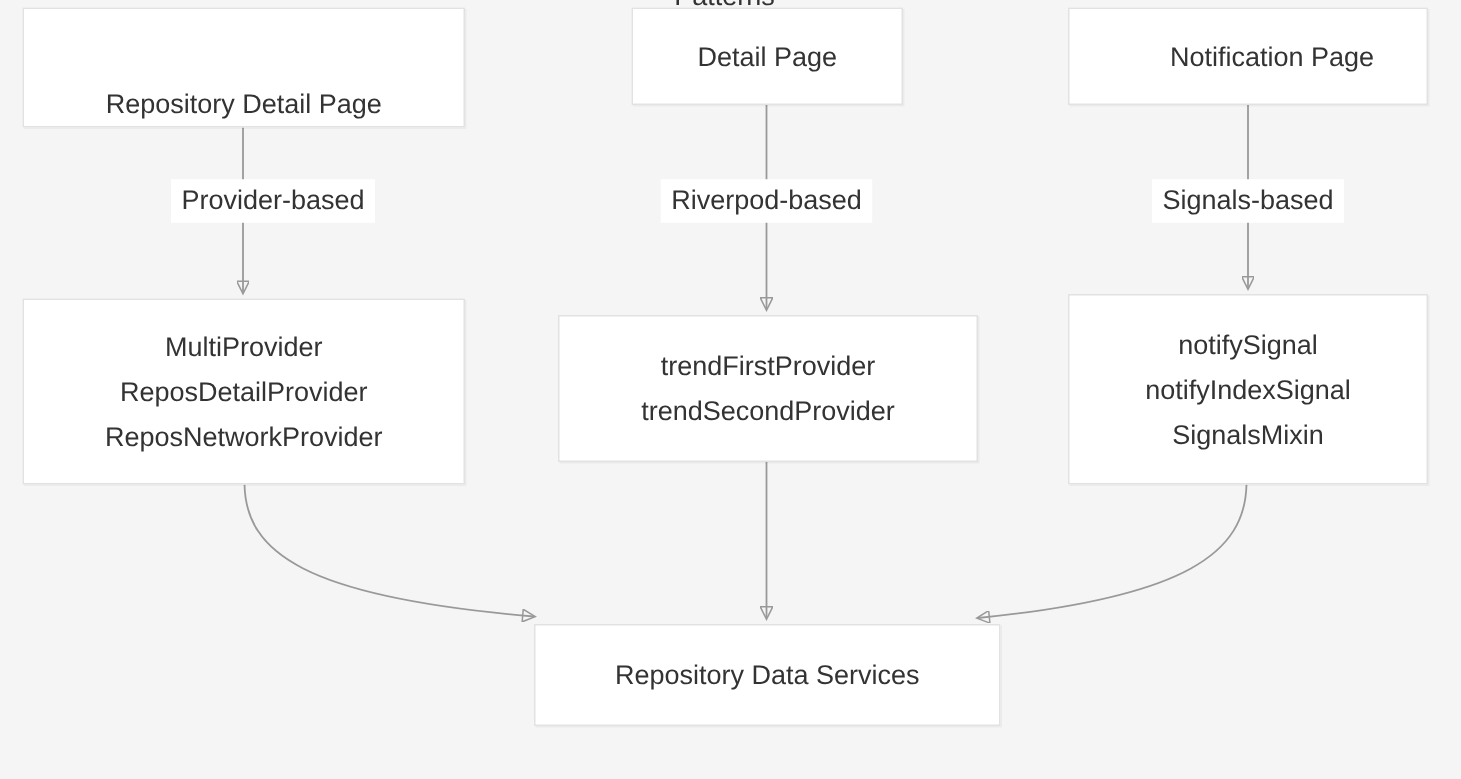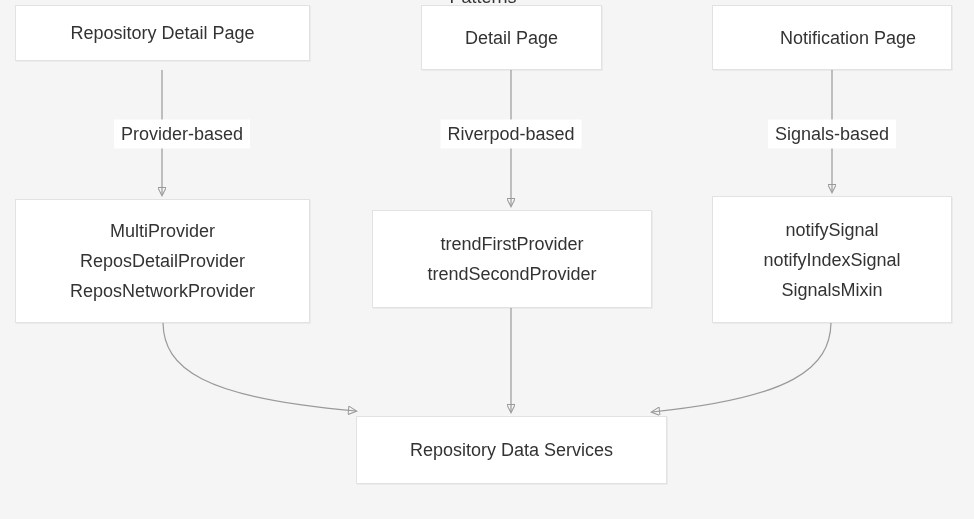--- a/index.html
+++ b/index.html
@@ -39,21 +39,21 @@
     white-space:nowrap;
   }
   .clipped-title{
     position:absolute;
     left:483px;top:-13px;
     transform:translateX(-50%);
     font-size:18px;line-height:21px;
     white-space:nowrap;
   }
   
-  #node-a{left:15px;top:5px;width:295px;height:56px;}
+  #node-a{left:15px;top:5px;width:295px;height:80px;justify-content:flex-end;}
   #node-b{left:421px;top:5px;width:181px;height:65px;}
   #node-c{left:712px;top:5px;width:240px;height:65px;padding-left:32px;}
   #node-d{left:15px;top:199px;width:295px;height:124px;}
   #node-e{left:372px;top:210px;width:280px;height:98px;}
   #node-f{left:712px;top:196px;width:240px;height:127px;}
   #node-g{left:356px;top:416px;width:311px;height:68px;}
   #label-provider{left:162px;top:134px;margin-left:20px;}
   #label-riverpod{left:511px;top:134px;}
   #label-signals{left:832px;top:134px;}
 </style>

